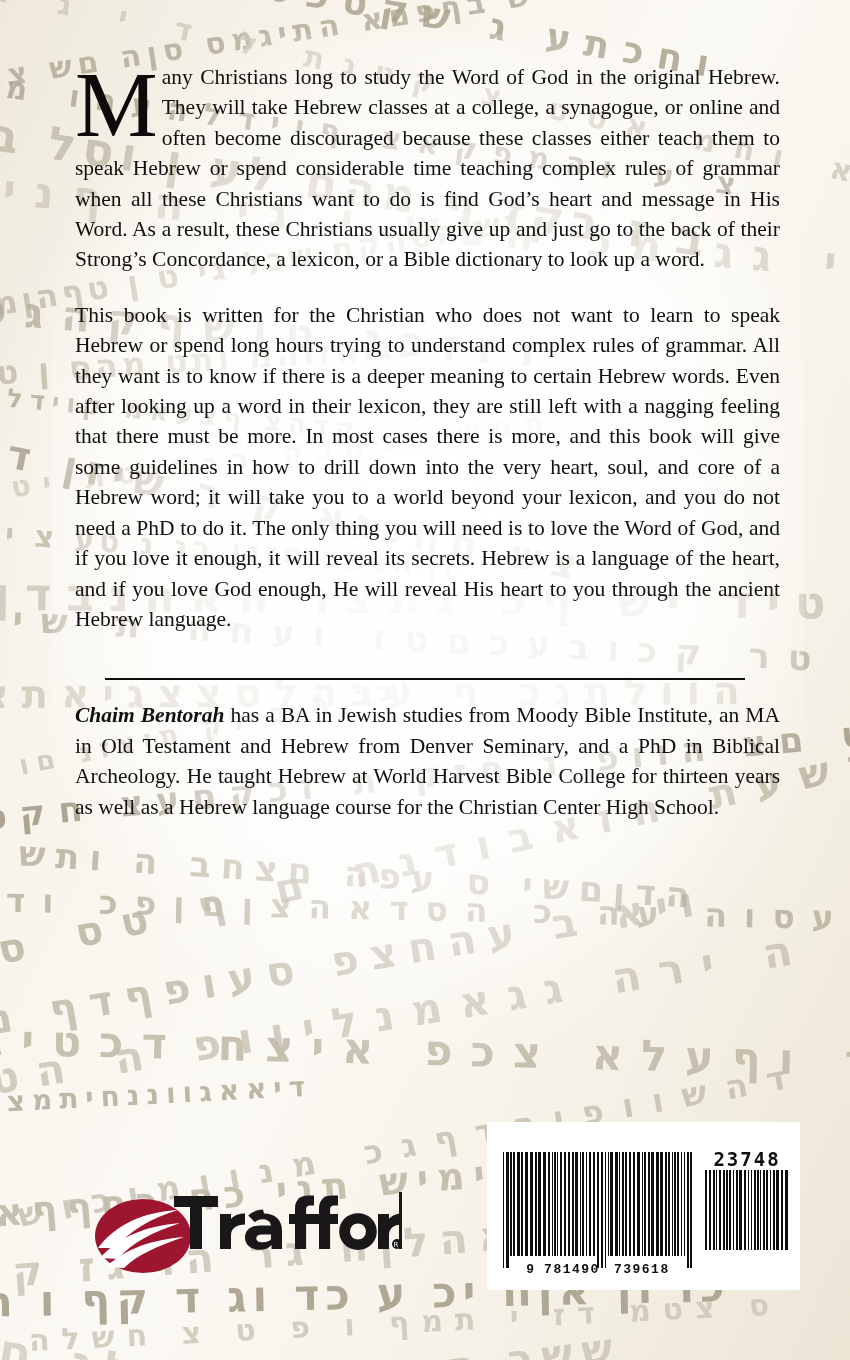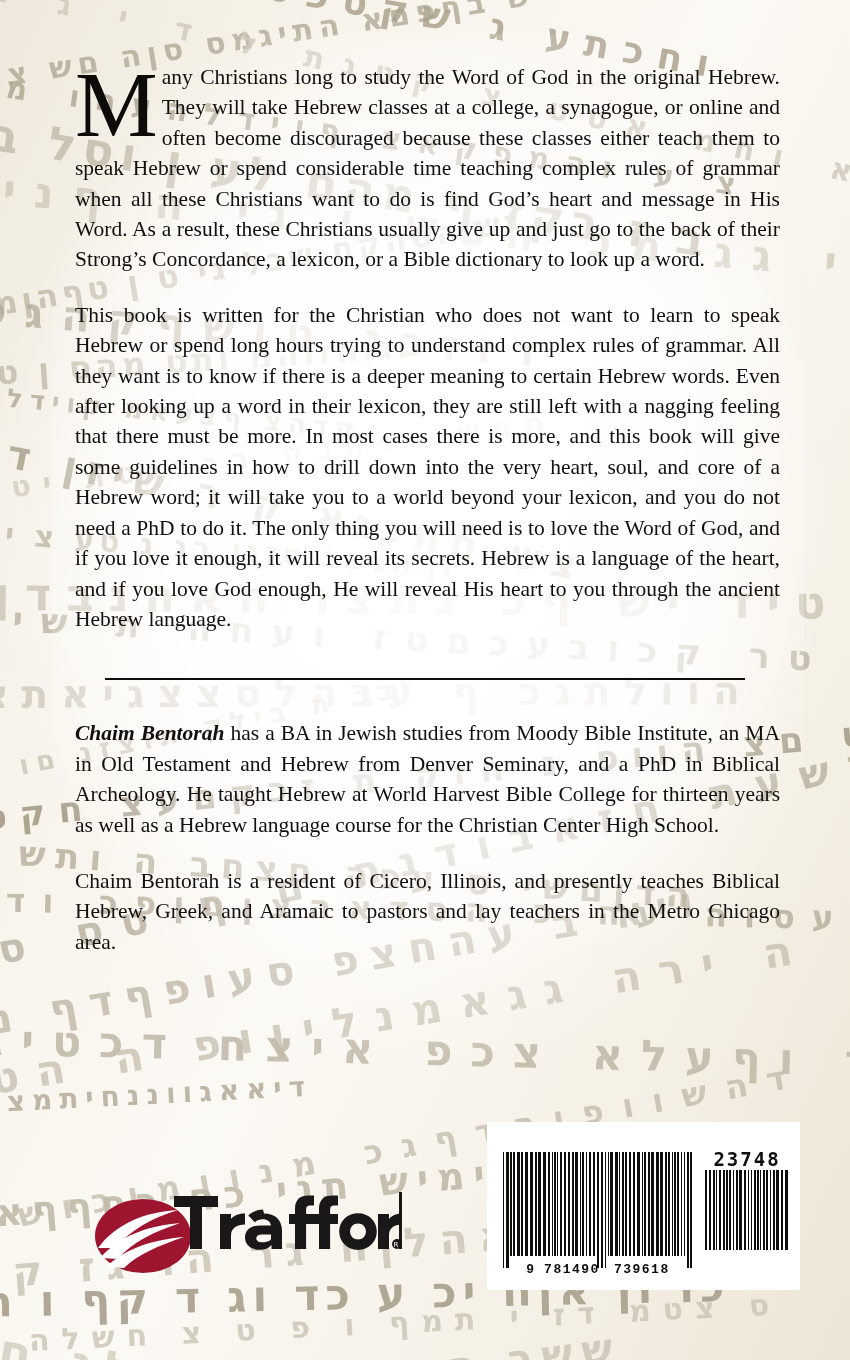--- a/index.html
+++ b/index.html
@@ -94,21 +94,21 @@
     border-top: 2.2px solid #100e0c;
   }
 
   .bio {
     position: relative;
     font-size: 21.5px;
     line-height: 30.4px;
     color: #12100e;
     text-align: justify;
   }
-  .bio.b1 { margin-top: 38px; }
+  .bio.b1 { margin-top: 20px; }
   .bio.b2 { margin-top: 26px; }
   .bio .name {
     font-weight: bold;
     font-style: italic;
   }
 
   
   .logo {
     position: absolute;
     left: 22px;
@@ -262,21 +262,20 @@
   <div class="content">
 
     <p class="blurb p1"><span class="dropcap">M</span><span>any Christians long to study the Word of God in the original Hebrew. They will take Hebrew classes at a college, a synagogue, or online and often become discouraged because these classes either teach them to speak Hebrew or spend considerable time teaching complex rules of grammar when all these Christians want to do is find God’s heart and message in His Word. As a result, these Christians usually give up and just go to the back of their Strong’s Concordance, a lexicon, or a Bible dictionary to look up a word.</span></p>
 
     <p class="blurb p2">This book is written for the Christian who does not want to learn to speak Hebrew or spend long hours trying to understand complex rules of grammar. All they want is to know if there is a deeper meaning to certain Hebrew words. Even after looking up a word in their lexicon, they are still left with a nagging feeling that there must be more. In most cases there is more, and this book will give some guidelines in how to drill down into the very heart, soul, and core of a Hebrew word; it will take you to a world beyond your lexicon, and you do not need a PhD to do it. The only thing you will need is to love the Word of God, and if you love it enough, it will reveal its secrets. Hebrew is a language of the heart, and if you love God enough, He will reveal His heart to you through the ancient Hebrew language.</p>
 
     <div class="rule"></div>
 
     <p class="bio b1"><span class="name">Chaim Bentorah</span><span> has a BA in Jewish studies from Moody Bible Institute, an MA in Old Testament and Hebrew from Denver Seminary, and a PhD in Biblical Archeology. He taught Hebrew at World Harvest Bible College for thirteen years as well as a Hebrew language course for the Christian Center High School.</span></p>
 
-    <p class="bio b2">Chaim Bentorah is a resident of Cicero, Illinois, and presently teaches Biblical Hebrew, Greek, and Aramaic to pastors and lay teachers in the Metro Chicago area.</p>
   </div>
 
   <div class="logo">
     <div class="logo-mark">
       <svg viewBox="0 0 98 80" width="98" height="80" aria-hidden="true">
         <ellipse cx="49" cy="40" rx="48" ry="37" fill="#9e1530"></ellipse>
         <path d="M4 52 C22 28 50 16 84 14 C58 22 36 34 22 52 Z" fill="#ffffff"></path>
         <path d="M6 62 C26 40 52 30 86 27 C60 36 38 46 24 63 Z" fill="#ffffff"></path>
         <path d="M12 71 C32 52 58 44 90 41 C64 50 44 58 30 72 Z" fill="#ffffff"></path>
       </svg>

